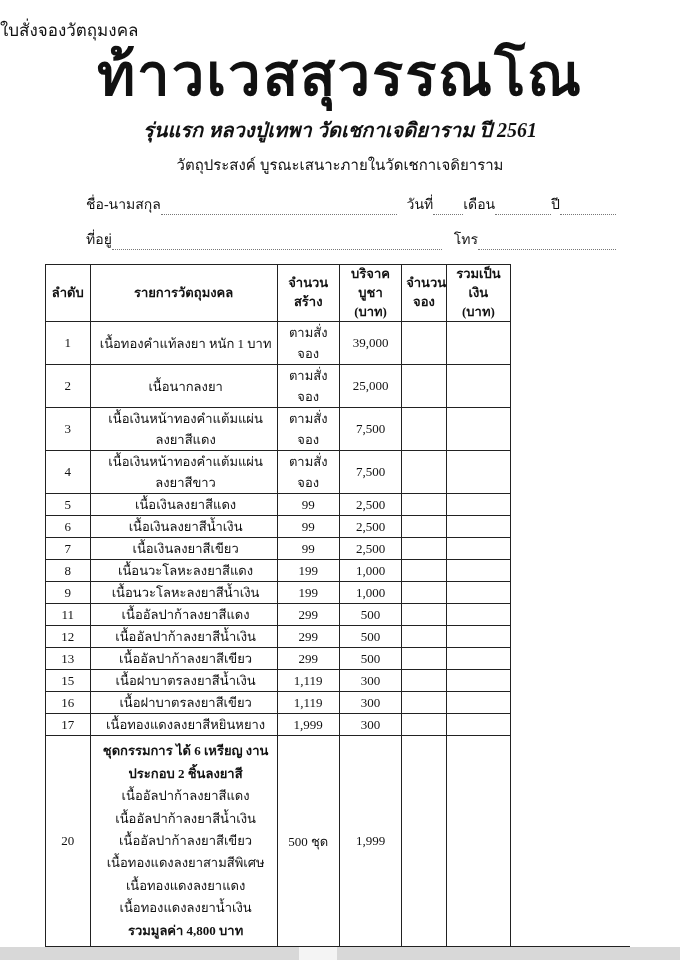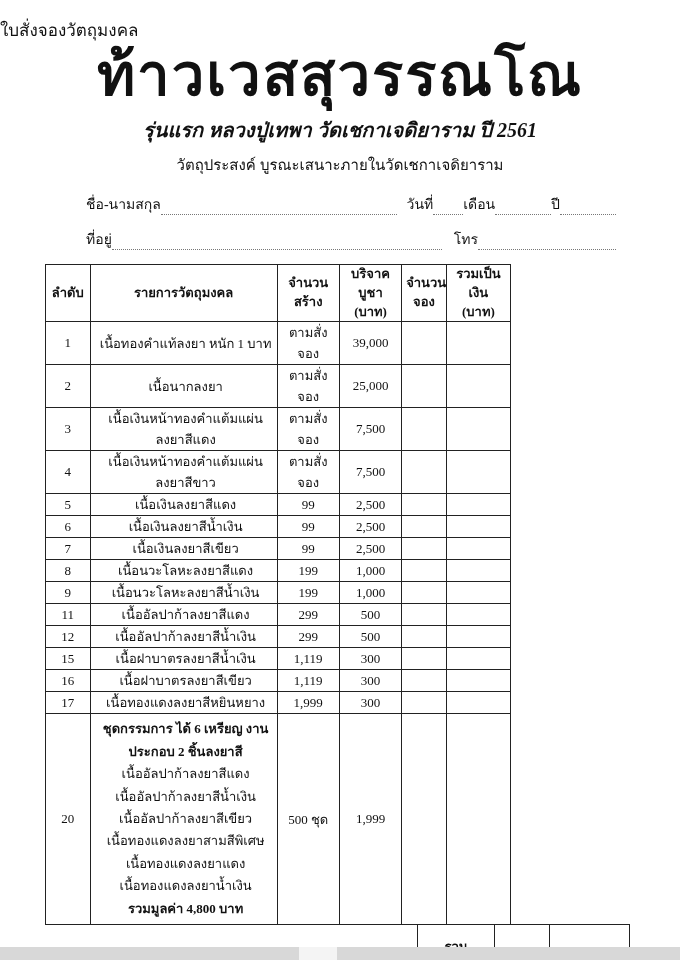--- a/index.html
+++ b/index.html
@@ -239,20 +239,28 @@
         </tr>
         <tr>
           <td>12</td>
           <td class="item">เนื้ออัลปาก้าลงยาสีน้ำเงิน</td>
           <td>299</td>
           <td>500</td>
           <td></td>
           <td></td>
         </tr>
         <tr>
+          <td>13</td>
+          <td class="item">เนื้ออัลปาก้าลงยาสีเขียว</td>
+          <td>299</td>
+          <td>500</td>
+          <td></td>
+          <td></td>
+        </tr>
+        <tr>
           <td>15</td>
           <td class="item">เนื้อฝาบาตรลงยาสีน้ำเงิน</td>
           <td>1,119</td>
           <td>300</td>
           <td></td>
           <td></td>
         </tr>
         <tr>
           <td>16</td>
           <td class="item">เนื้อฝาบาตรลงยาสีเขียว</td>

